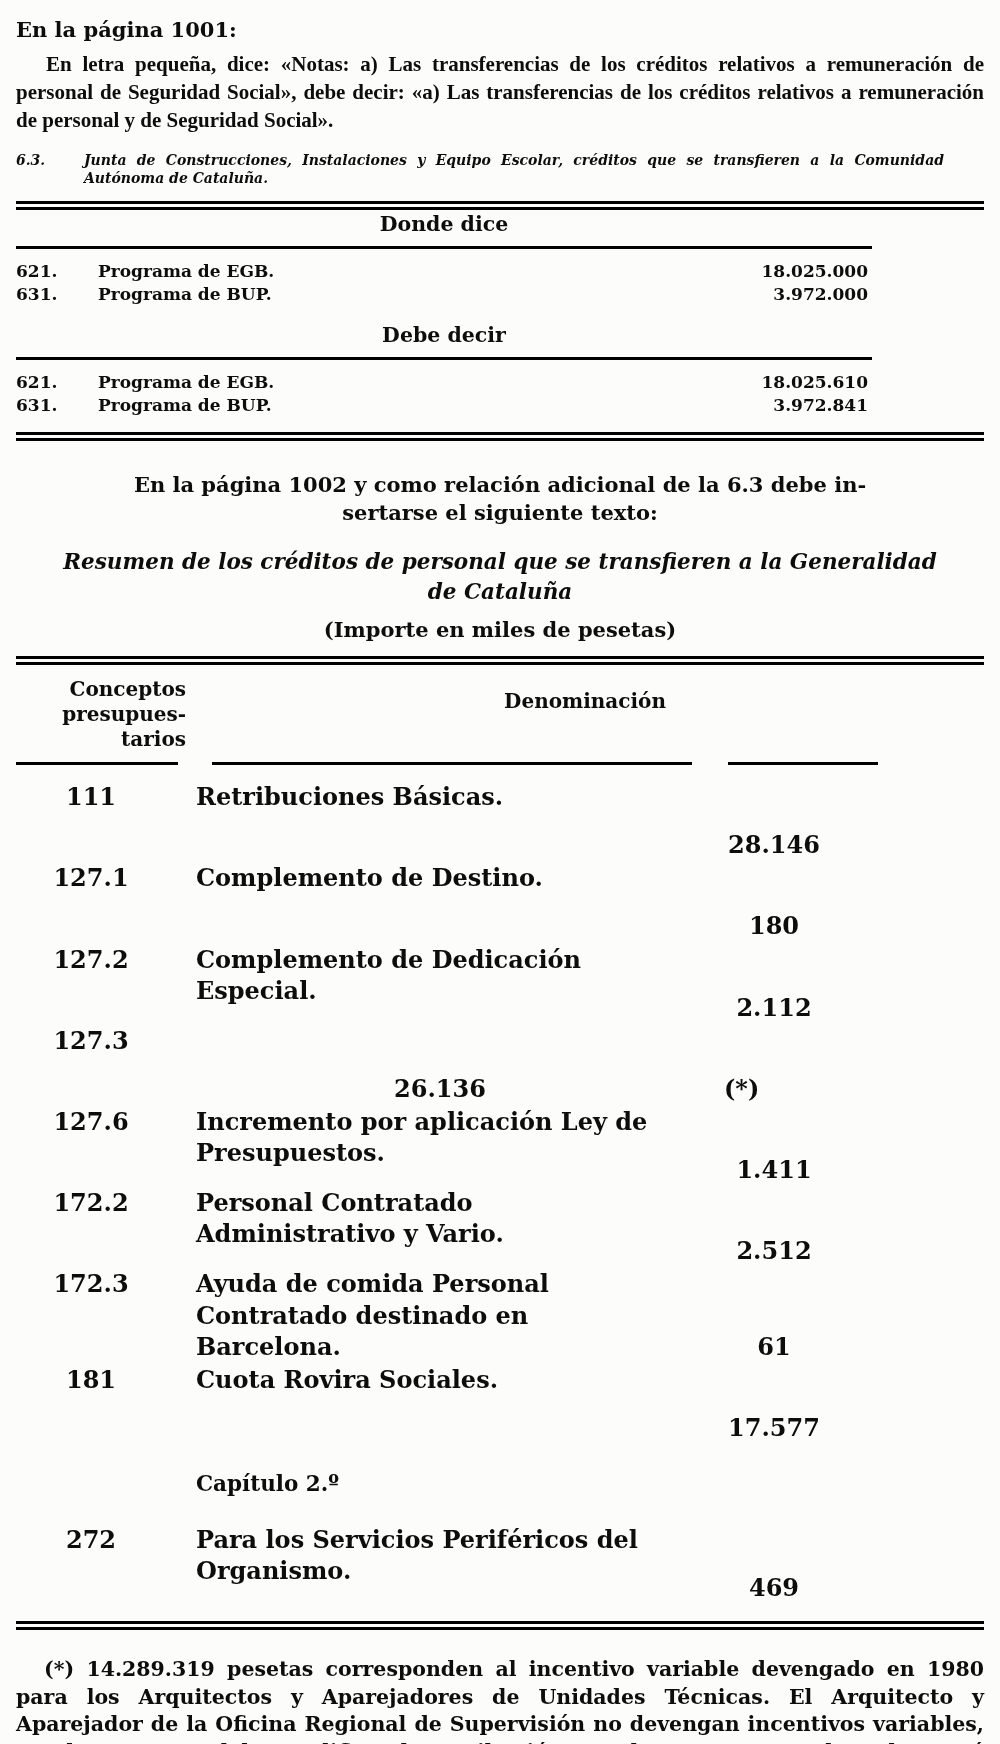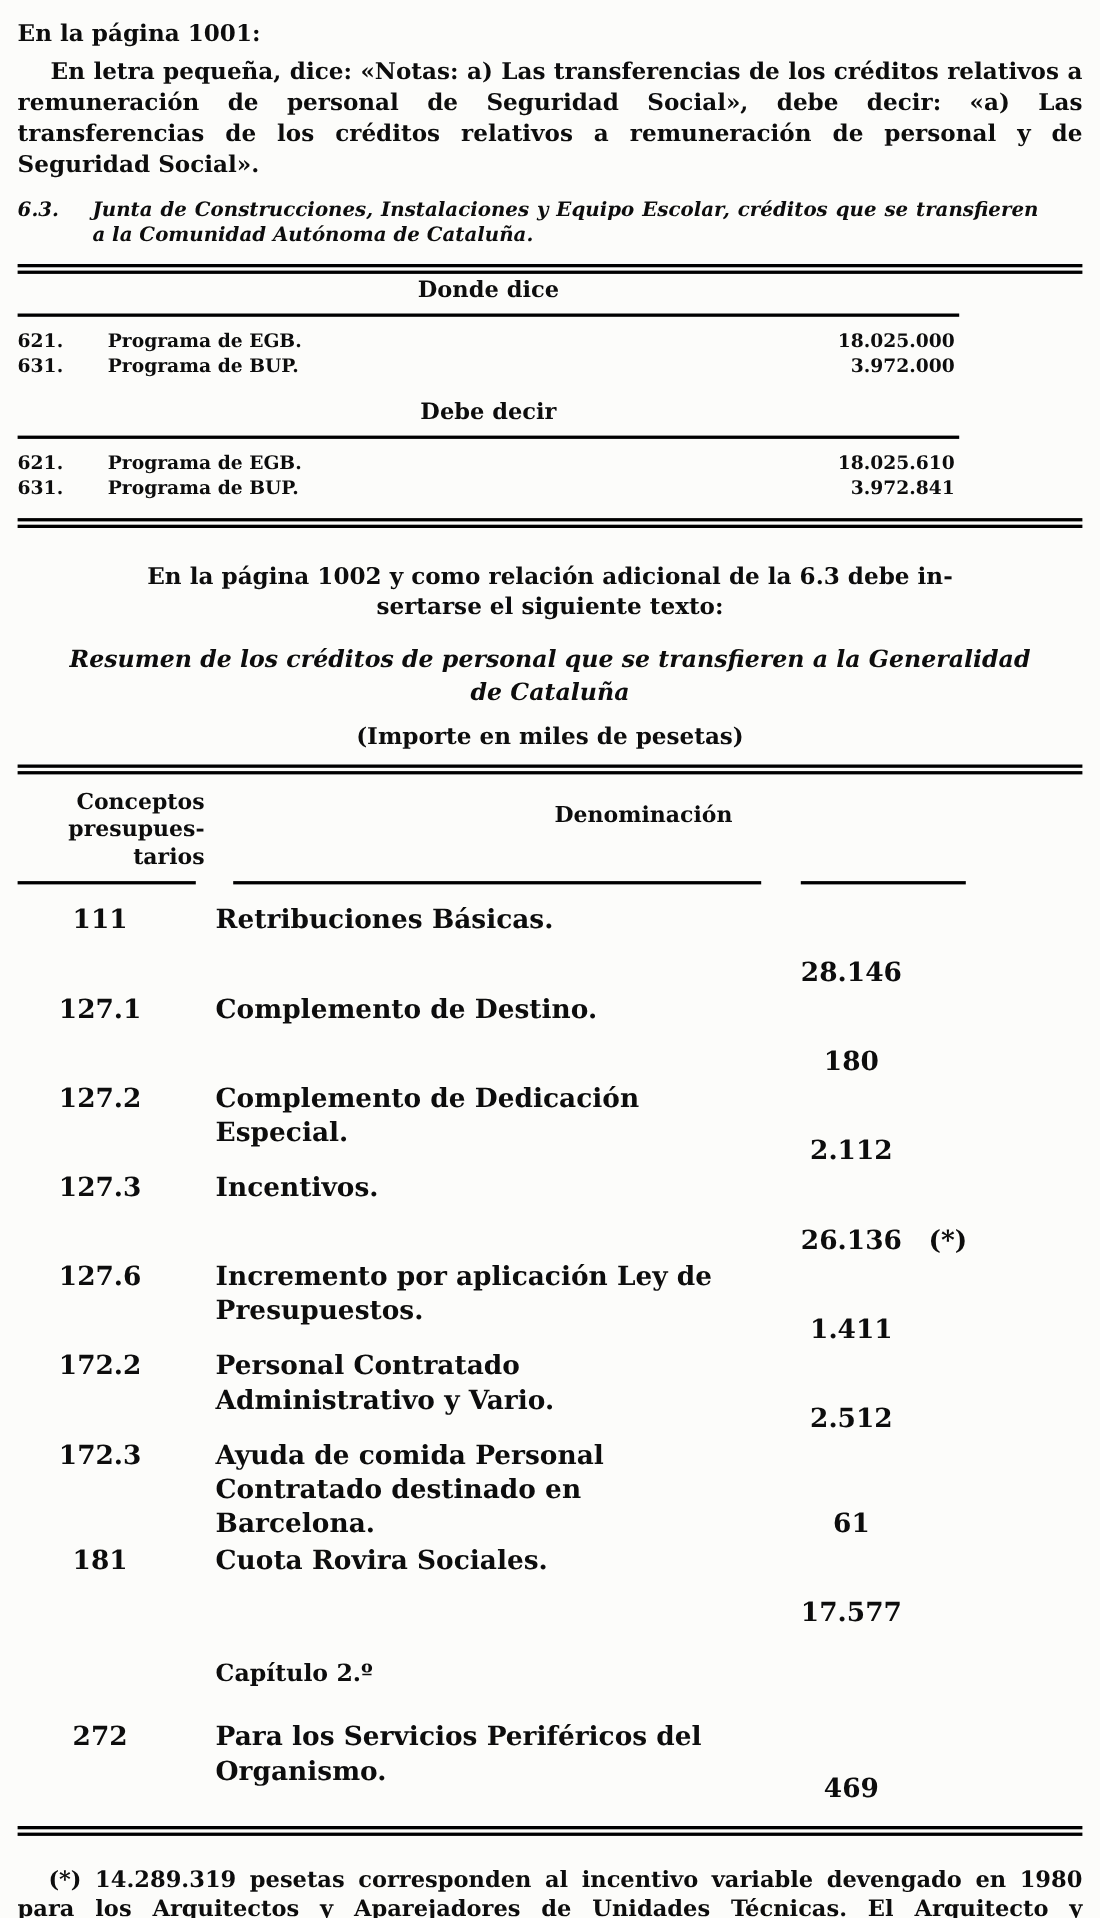--- a/index.html
+++ b/index.html
@@ -9,23 +9,23 @@
     height: 1744px;
     overflow: hidden;
     background: #fcfcfa;
     color: #0d0d0d;
     font-family: "DejaVu Serif", serif;
     font-weight: 700;
   }
   .page { padding: 12px 16px 0 16px; }
 
   .intro { font-size: 21px; line-height: 1.3; margin: 4px 0 2px; }
-  .para  { font-size: 21px; line-height: 1.33; text-align: justify; text-indent: 30px; margin: 8px 0 6px; }
-
-  .hang { display: flex; gap: 16px; font-style: italic; font-size: 18px; line-height: 1.3; margin: 16px 0 12px; }
+  .para  { font-size: 21px; line-height: 1.33; text-align: justify; text-indent: 30px; margin: 8px 0 6px; font-family: Liberation Serif, serif; }
+
+  .hang { display: flex; gap: 16px; font-style: italic; font-size: 14px; line-height: 1.3; margin: 16px 0 12px; }
   .hang .num { flex: 0 0 52px; }
   .hang .txt { flex: 1; padding-right: 40px; text-align: justify; }
 
   .rule-double { height: 9px; border-top: 3px solid #000; border-bottom: 3px solid #000; }
   .rule        { border-top: 3px solid #000; }
   .rule-inset  { margin-right: 112px; }
 
   .table1 { margin-top: 14px; }
   .t-head { text-align: center; font-size: 20.5px; padding: 2px 0 10px; margin-right: 112px; }
   .t1-rows { padding: 11px 0 13px; }
@@ -154,21 +154,20 @@
         <span class="t2-note"></span>
       </div>
       <div class="t2-row">
         <span class="t2-code">127.2</span>
         <span class="t2-label">Complemento de Dedicación Especial.</span>
         <span class="t2-amount">2.112</span>
         <span class="t2-note"></span>
       </div>
       <div class="t2-row">
         <span class="t2-code">127.3</span>
-        <span class="t2-label">Incentivos.</span>
         <span class="t2-amount">26.136</span>
         <span class="t2-note">(*)</span>
       </div>
       <div class="t2-row">
         <span class="t2-code">127.6</span>
         <span class="t2-label">Incremento por aplicación Ley de Presupuestos.</span>
         <span class="t2-amount">1.411</span>
         <span class="t2-note"></span>
       </div>
       <div class="t2-row">

